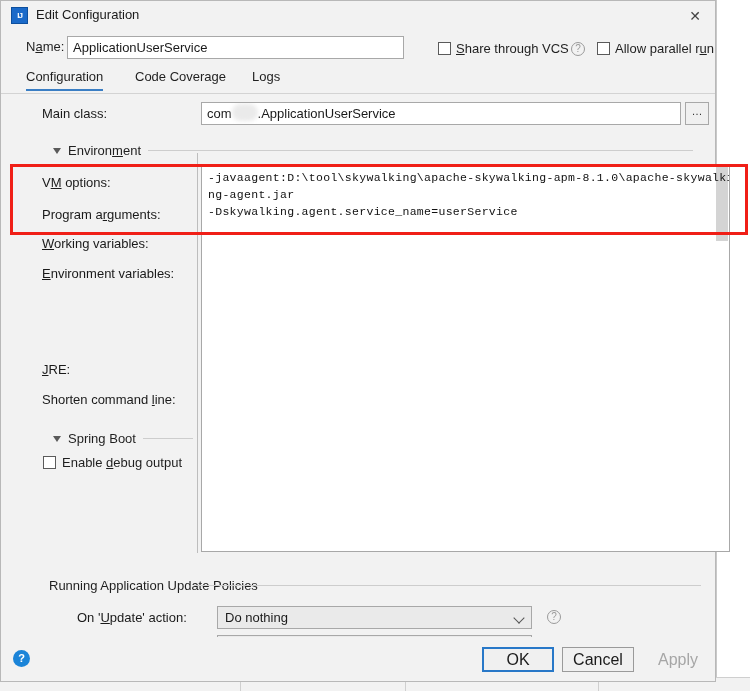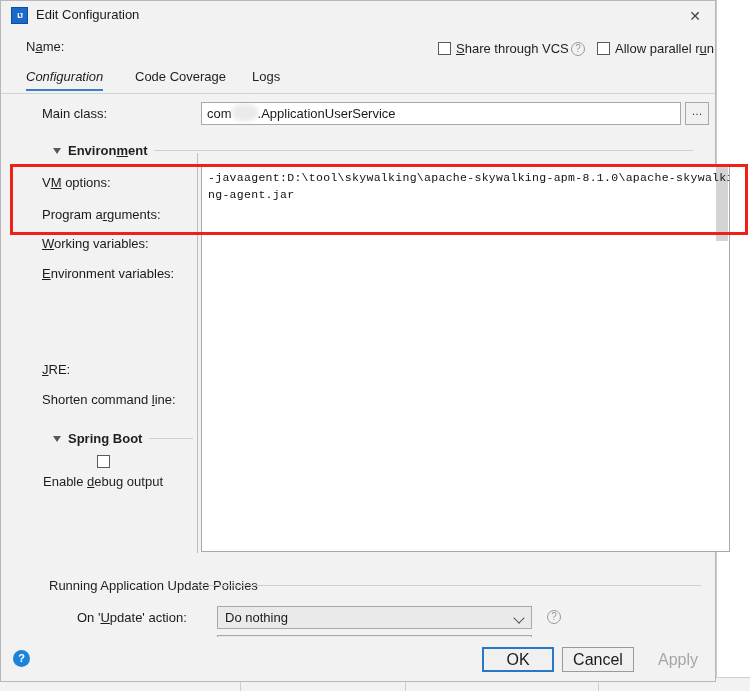--- a/index.html
+++ b/index.html
@@ -173,21 +173,21 @@
     right: 0;
     height: 26px;
   }
   .tab {
     position: absolute;
     top: 0;
     font-size: 13px;
     padding-bottom: 5px;
     cursor: pointer;
   }
-  .tab.active { border-bottom: 2px solid #3a7ec4; font-style: italic; }
+  .tab.active { border-bottom: 2px solid #3a7ec4; }
   .tabs-line {
     position: absolute;
     left: 0; right: 0; top: 24px;
     height: 1px;
     background: #d3d3d3;
   }
 
   
   .content {
     position: absolute;
@@ -247,21 +247,20 @@
     cursor: pointer;
   }
 
   
   .section-head {
     position: absolute;
     display: flex;
     align-items: center;
     gap: 7px;
     font-size: 13px;
-    font-weight: bold;
   }
   .tri {
     width: 0; height: 0;
     border-left: 4.5px solid transparent;
     border-right: 4.5px solid transparent;
     border-top: 6px solid #5a5a5a;
   }
   .rule {
     height: 1px;
     background: #cdcdcd;
@@ -307,21 +306,20 @@
     background: #bdbdbd;
   }
 
   
   .cb-row {
     position: absolute;
     display: flex;
     align-items: center;
     gap: 6px;
     font-size: 13px;
-    flex-direction: column;
   }
 
   
   .group {
     position: absolute;
     left: 22px;
     top: 478px;
     width: 670px;
     height: 92px;
   }
@@ -449,20 +447,21 @@
   <div class="dialog">
 
     <div class="titlebar">
       <div class="app-icon">IJ</div>
       <div class="title-text">Edit Configuration</div>
       <div class="close-btn">✕</div>
     </div>
 
     <div class="name-row">
       <div class="lbl-name"><span>N</span><u class="mn">a</u><span>me:</span></div>
+      <input class="name-input" type="text" value="ApplicationUserService" style="">
 
       <div class="cb-wrap" style="left:437px">
         <span class="cbox"></span>
         <span><u class="mn">S</u><span>hare through VCS</span></span>
       </div>
       <span class="qmark" style="position:absolute;left:570px;top:9px">?</span>
 
       <div class="cb-wrap" style="left:596px">
         <span class="cbox"></span>
         <span><span>Allow parallel r</span><u class="mn">u</u><span>n</span></span>
@@ -505,20 +504,21 @@
 
       <div class="cb-row" style="left:26px;top:359px">
         <span class="cbox"></span>
         <span><span>Enable </span><u class="mn">d</u><span>ebug output</span></span>
       </div>
 
       <div class="vm-panel">
         <div class="vm-scroll"></div>
         <div class="vm-text" style="top:4px">-javaagent:D:\tool\skywalking\apache-skywalking-apm-8.1.0\apache-skywalking-apm-bin\agent\sky</div>
         <div class="vm-text" style="top:21px">ng-agent.jar</div>
+        <div class="vm-text" style="top:38px">-Dskywalking.agent.service_name=userService</div>
       </div>
 
       <div class="group">
         <div class="grp-title">Running Application Update Policies</div>
         <div class="grp-rule"></div>
 
         <div class="lbl" style="left:38px;top:36px"><span>On '</span><u class="mn">U</u><span>pdate' action:</span></div>
         <div class="combo" style="left:178px;top:32px;width:315px"><span>Do nothing</span><span class="chev"></span></div>
         <span class="qmark" style="position:absolute;left:508px;top:36px">?</span>
 

